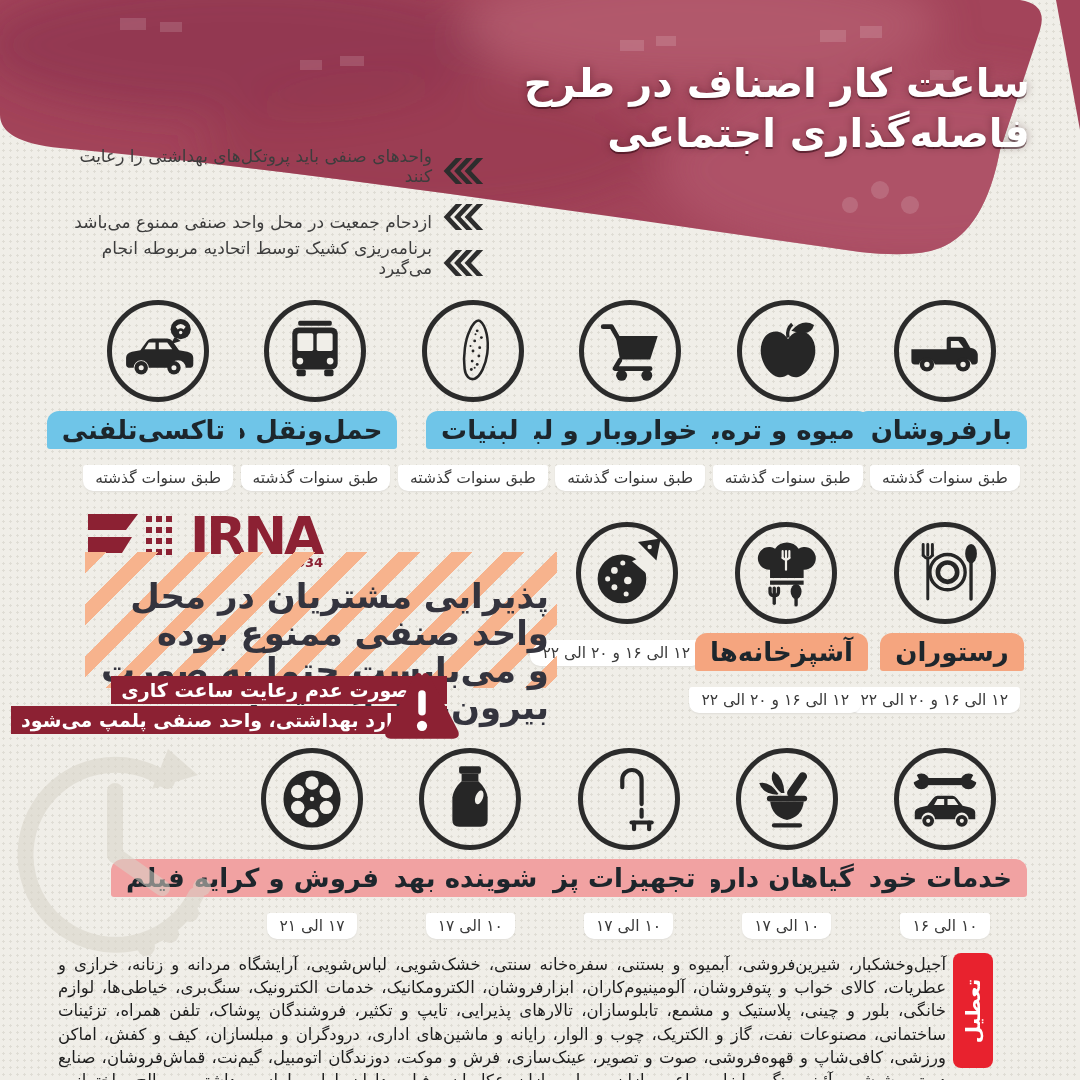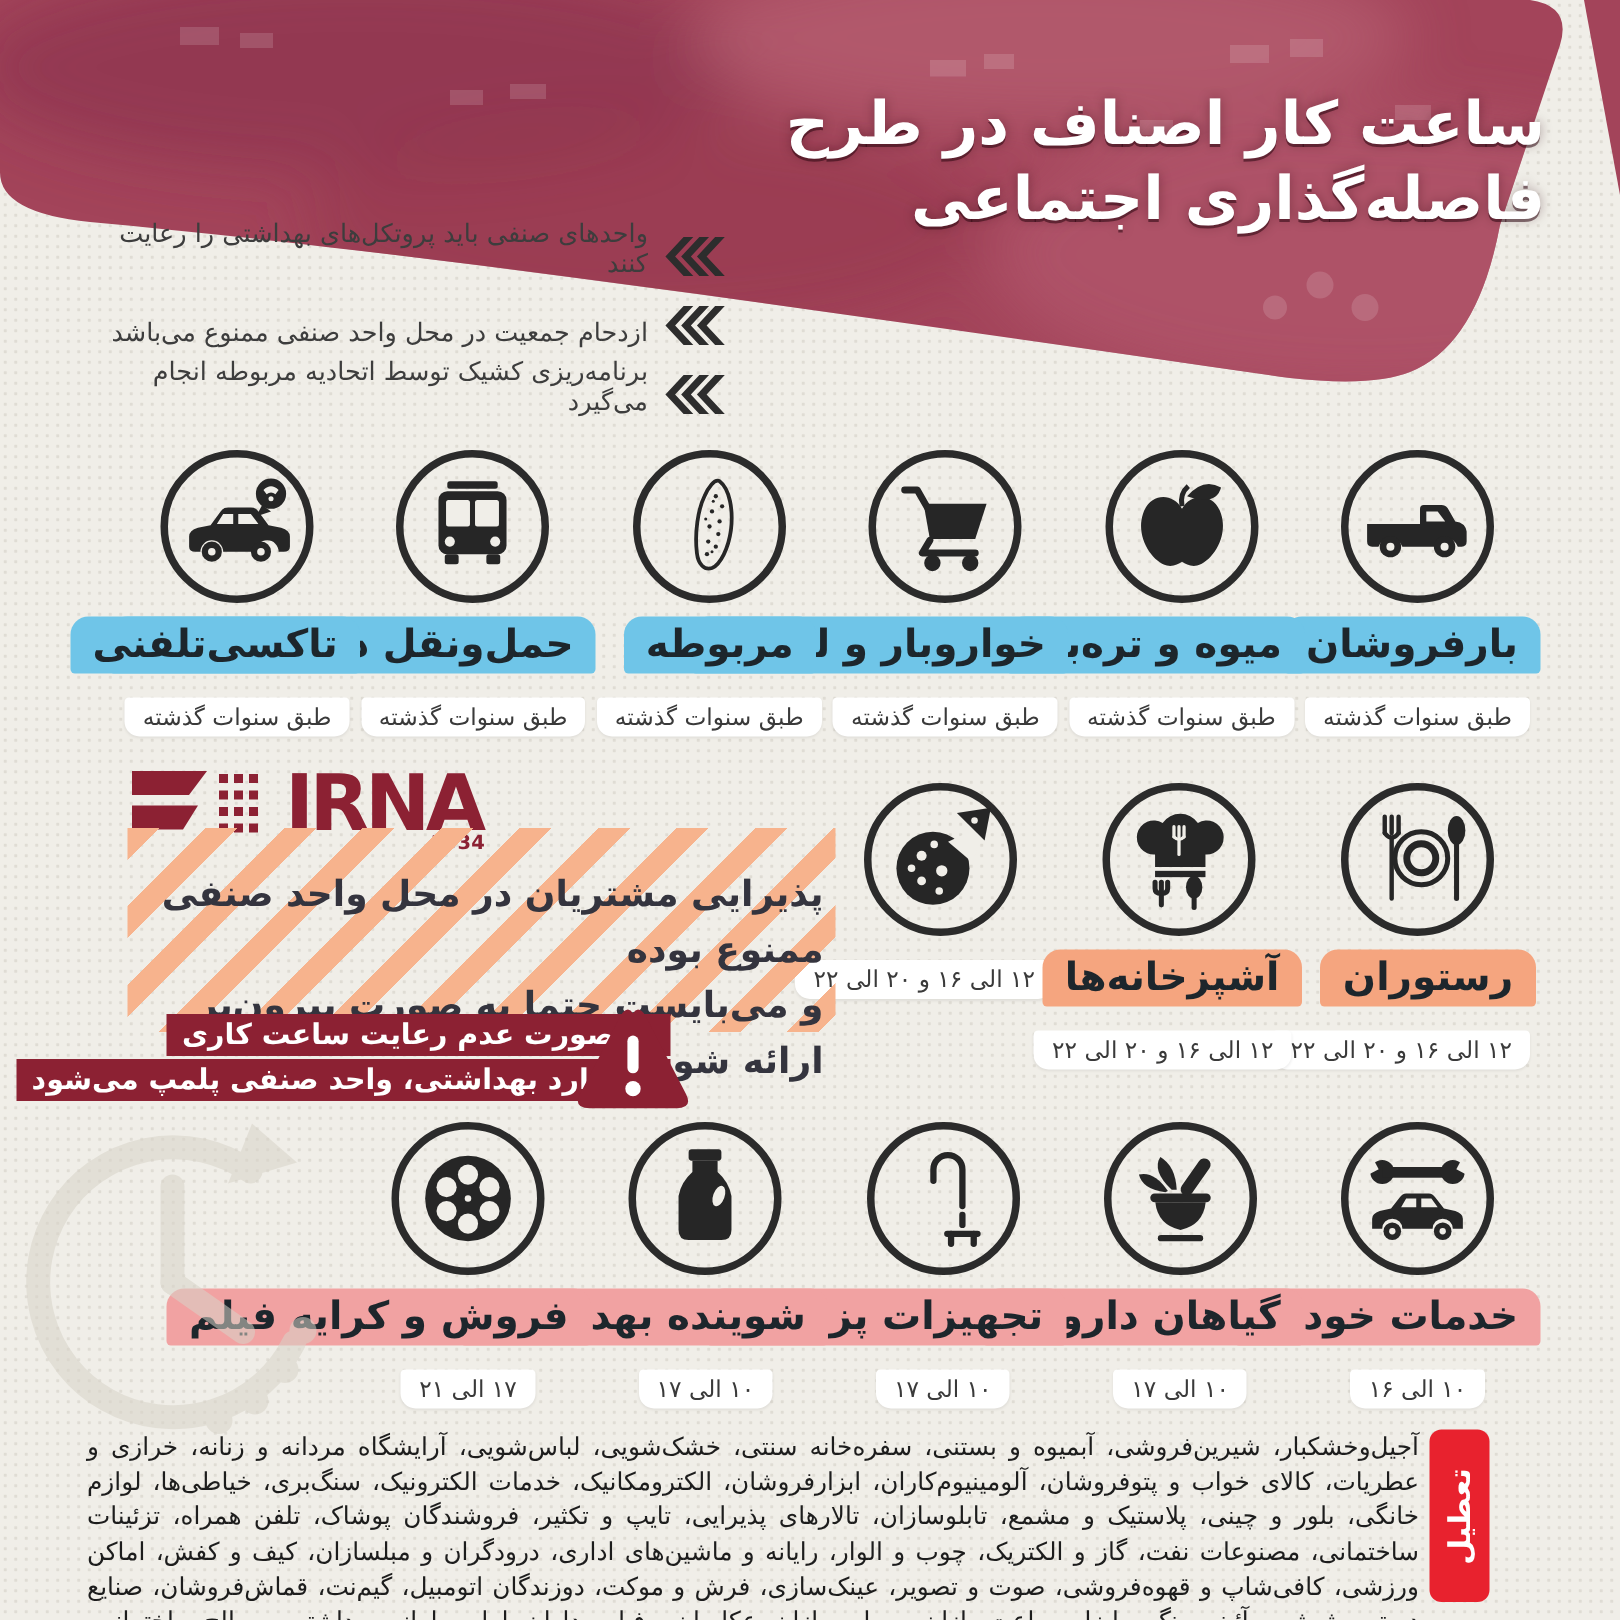--- a/index.html
+++ b/index.html
@@ -48,21 +48,21 @@
   .irna-text{font-size:52px;line-height:52px;font-weight:bold;letter-spacing:-3px;
              color:var(--c-dark_red,#8c2133);}
   .irna-year{position:absolute;right:-2px;bottom:-8px;font-size:13px;font-weight:bold;
              color:var(--c-dark_red,#8c2133);}
 
   
   .banner{position:absolute;left:85px;top:552px;width:472px;height:136px;
           background:repeating-linear-gradient(135deg,
             var(--c-stripe_orange,#f7b38d) 0 15px, rgba(0,0,0,0) 15px 37px);}
   .banner-text{position:absolute;right:8px;top:26px;text-align:right;direction:rtl;
-               font-size:24px;line-height:37px;font-weight:bold;color:#34343e;width:460px;}
+               font-size:34px;line-height:37px;font-weight:bold;color:#34343e;width:460px;}
 
   
   .warn-lines{position:absolute;right:633px;top:676px;display:flex;flex-direction:column;
               align-items:flex-end;}
   .warn-line{display:inline-block;background:var(--c-dark_red,#8c2133);color:#fff;
              font-weight:bold;font-size:19px;padding:3px 10px;margin-bottom:2px;
              direction:rtl;white-space:nowrap;}
   .warn-triangle{position:absolute;left:381px;top:669px;}
 
   
@@ -221,21 +221,21 @@
                 <circle cx="49" cy="62" r="1.7"></circle>
                 <circle cx="55" cy="66" r="1.7"></circle>
                 <circle cx="48" cy="72" r="1.7"></circle>
                 <circle cx="53" cy="30" r="1.2"></circle>
                 <circle cx="47" cy="44" r="1.2"></circle>
                 <circle cx="52" cy="70" r="1.2"></circle>
               </g>
             </svg>
           </span>
     </div>
-    <div class="tag">مربوطه</div>
+    <div class="tag">لبنیات</div>
     <div class="hours">طبق سنوات گذشته</div>
   </div>
       <div class="item">
     <div class="circle">
       <span class="icon-host">
             <svg viewBox="0 0 100 100">
               <rect x="30" y="14" width="40" height="6" rx="2" fill="#262626"></rect>
               <rect x="23" y="22" width="54" height="50" rx="7" fill="#262626"></rect>
               <rect x="29" y="29" width="19" height="21" rx="2" fill="#f0eee8"></rect>
               <rect x="52" y="29" width="19" height="21" rx="2" fill="#f0eee8"></rect>

